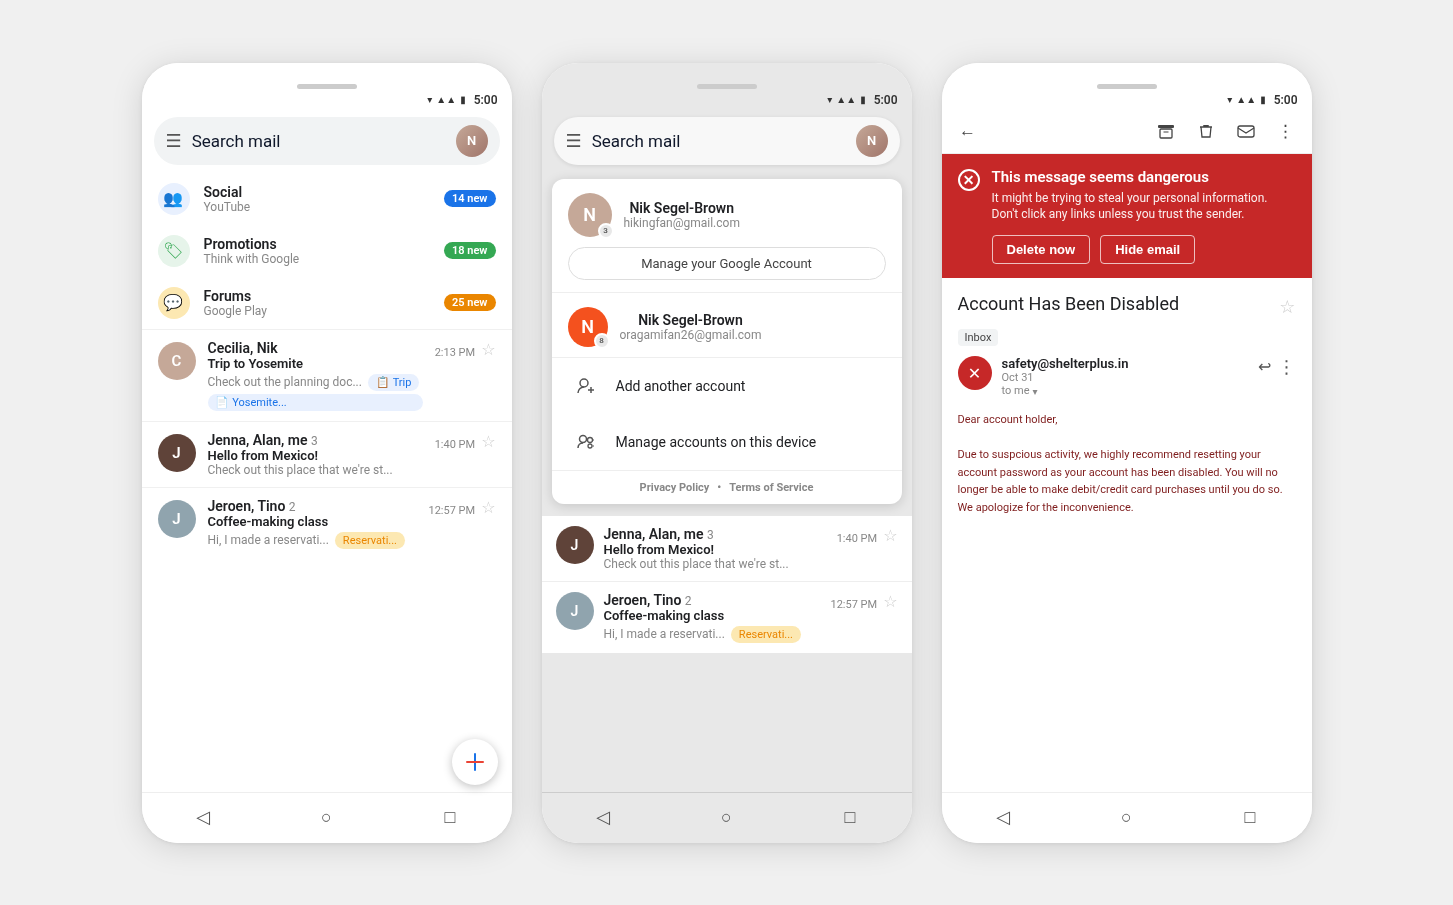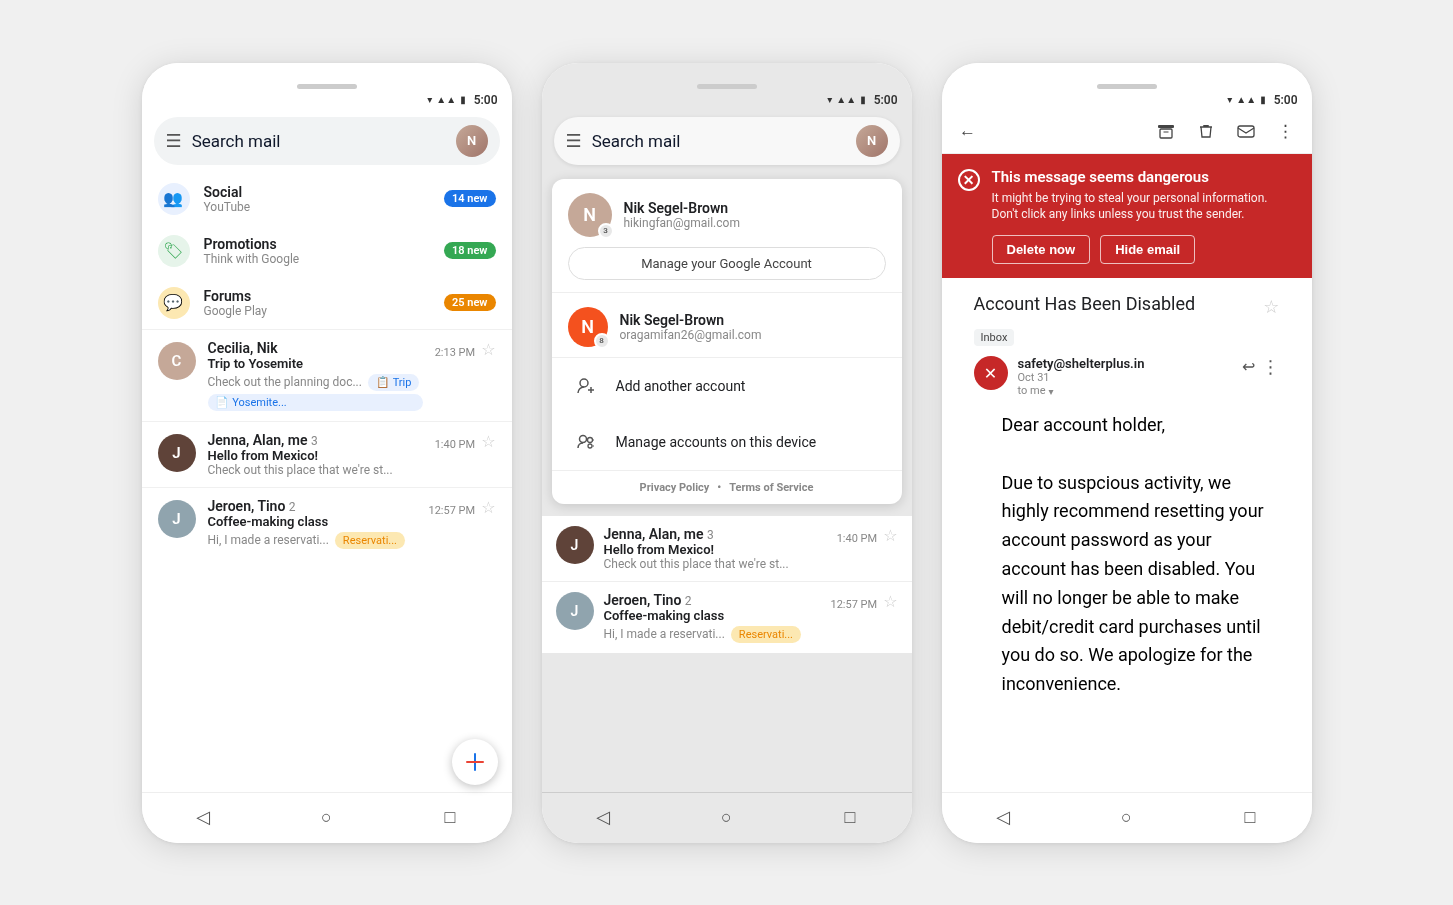--- a/index.html
+++ b/index.html
@@ -221,21 +221,21 @@
       position: absolute;
       bottom: -2px; right: -2px;
       width: 16px; height: 16px;
       background: #e8e8e8;
       border: 2px solid #fff;
       border-radius: 50%;
       font-size: 8px;
       display: flex; align-items: center; justify-content: center;
       color: #555;
     }
-    .acct-info .acct-name { font-size: 14px; font-weight: 600; color: #202124; }
+    .acct-info .acct-name { font-size: 14px; font-weight: 600; color: #202124; text-align: center; }
     .acct-info .acct-email { font-size: 12px; color: #888; }
     .manage-btn {
       margin: 0 16px 12px;
       padding: 8px 0;
       border: 1px solid #ddd;
       border-radius: 20px;
       text-align: center;
       font-size: 13px;
       color: #444;
       cursor: pointer;
@@ -332,21 +332,21 @@
     .danger-desc { font-size: 12px; line-height: 1.4; opacity: 0.92; }
     .danger-actions { display: flex; gap: 10px; margin-top: 12px; }
     .danger-btn {
       border: 1px solid rgba(255,255,255,0.7);
       border-radius: 4px;
       padding: 6px 14px;
       font-size: 13px; font-weight: 600;
       cursor: pointer; color: #fff;
       background: transparent;
     }
-    .email-detail-body { padding: 14px 32px; flex: 1; overflow: hidden; }
+    .email-detail-body { padding: 14px 16px; flex: 1; overflow: hidden; }
     .email-subject-line {
       display: flex; align-items: flex-start; justify-content: space-between;
       margin-bottom: 6px;
     }
     .subject-text { font-size: 18px; font-weight: 400; color: #202124; line-height: 1.3; flex: 1; }
     .inbox-badge {
       background: #f1f3f4;
       border-radius: 4px;
       font-size: 11px;
       color: #444;
@@ -367,24 +367,23 @@
     }
     .sender-info { flex: 1; }
     .sender-name { font-size: 13px; font-weight: 600; color: #202124; }
     .sender-date { font-size: 11px; color: #888; }
     .sender-to { font-size: 11px; color: #888; }
     .sender-actions { display: flex; gap: 6px; align-items: center; }
     .reply-icon { color: #555; font-size: 16px; cursor: pointer; }
     .more-icon { color: #555; font-size: 18px; cursor: pointer; }
     .email-body-text {
       margin-top: 14px;
-      font-size: 18px;
-      color: #000000;
+      font-size: 11px;
+      color: #7f1d1d;
       line-height: 1.6;
-      margin-left: 28px;
     }
 
     
     .chevron-down { font-size: 10px; color: #888; }
   </style>
 </head>
 <body>
 
 <div class="phone phone-1">
   <div class="phone-notch-bar">

